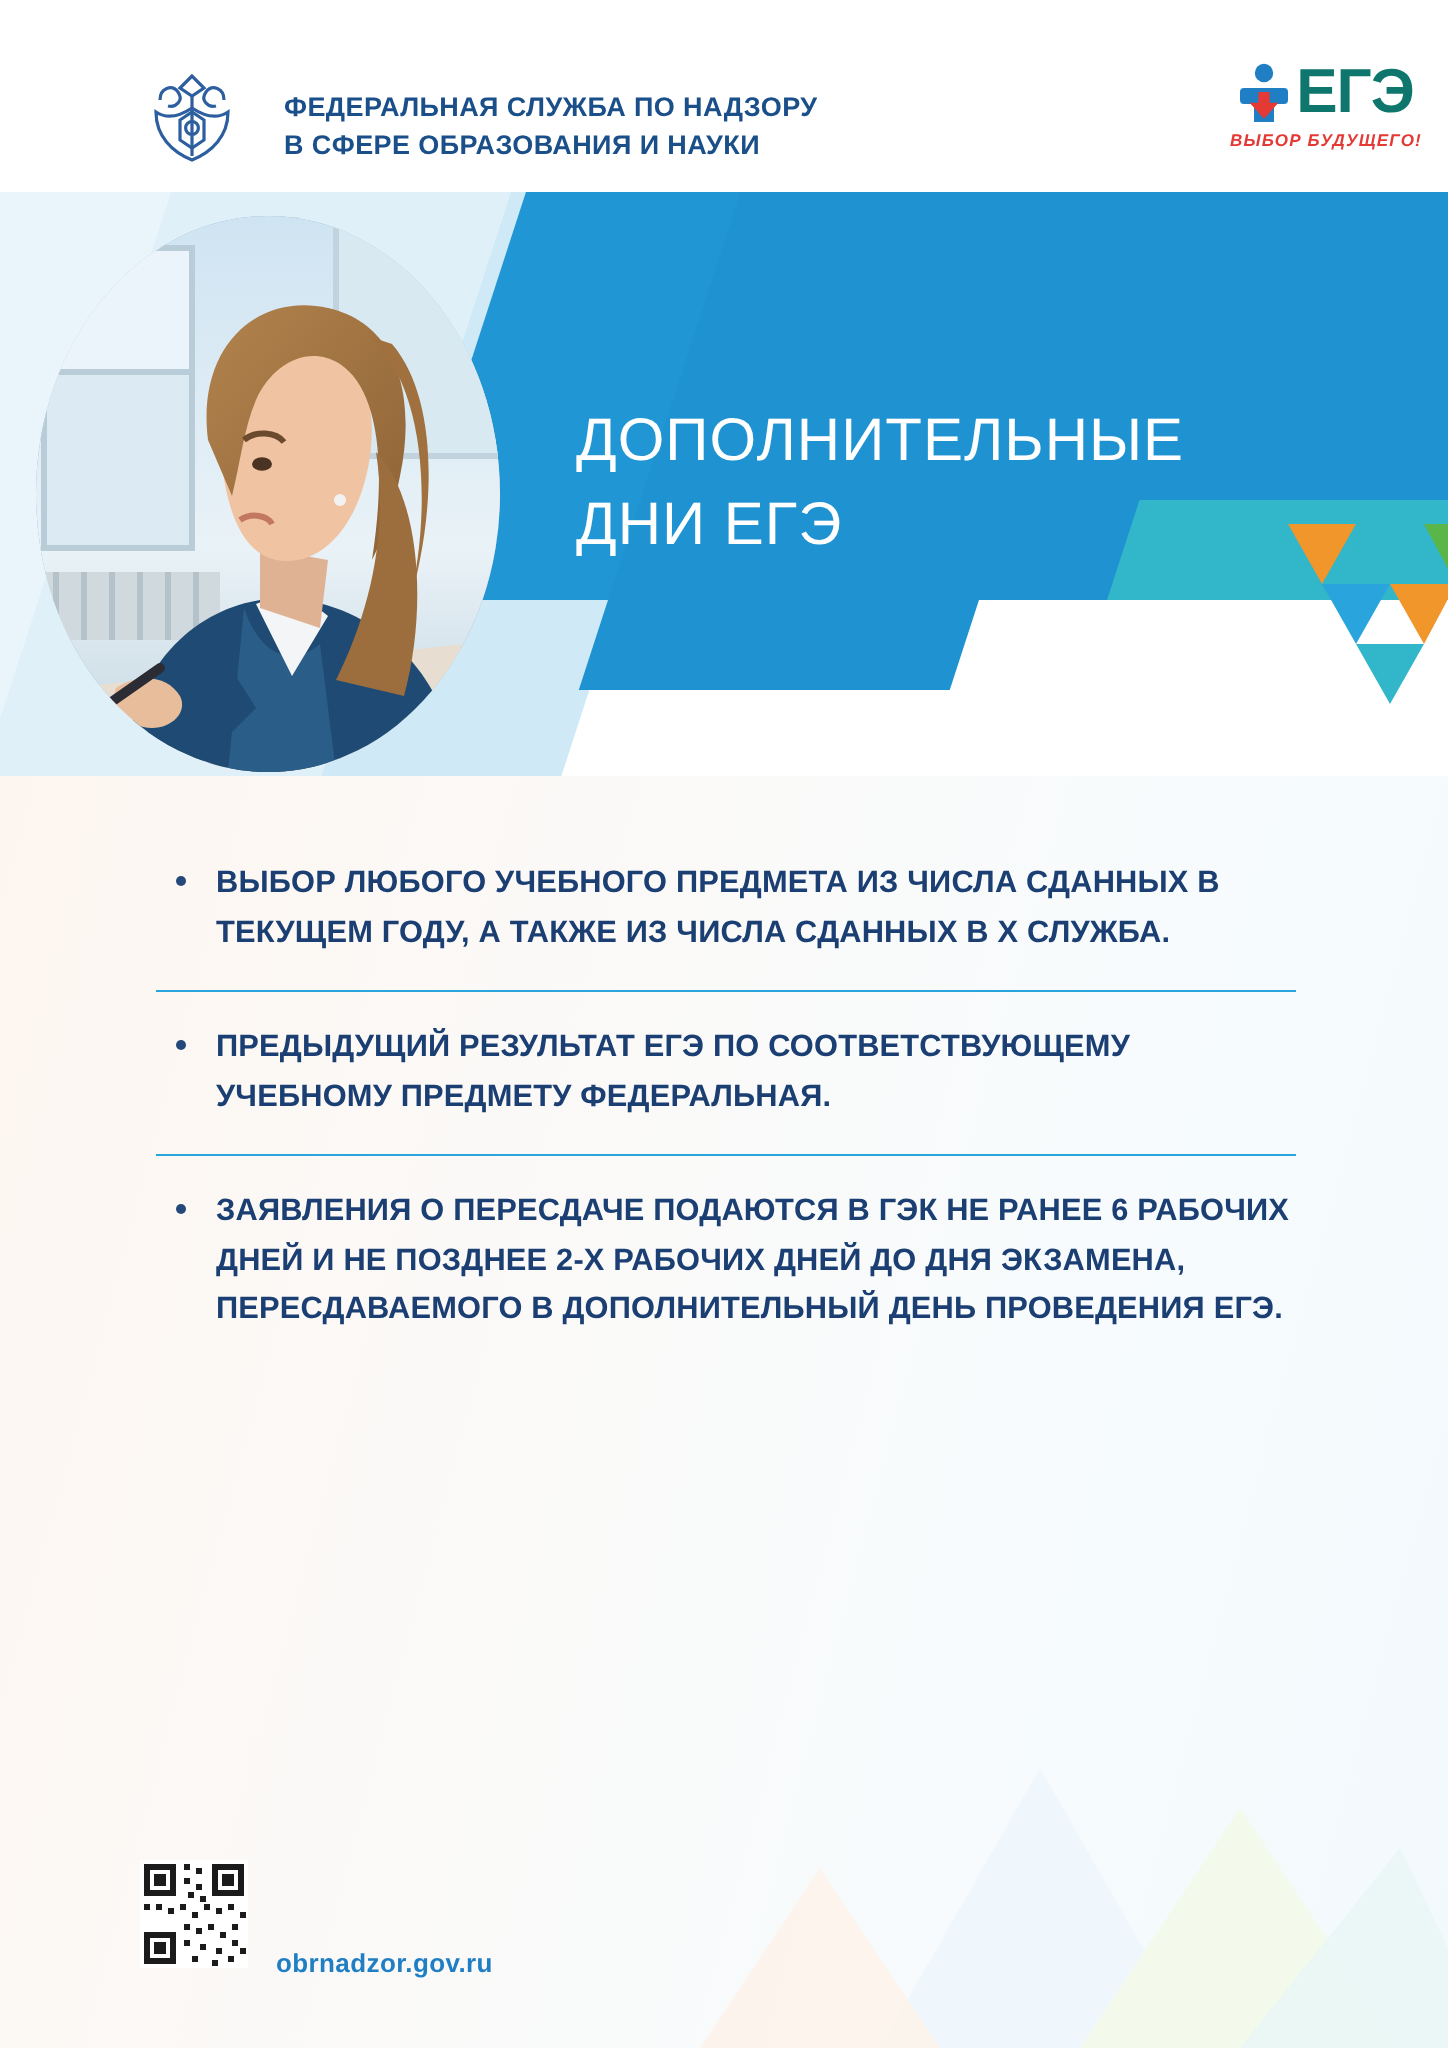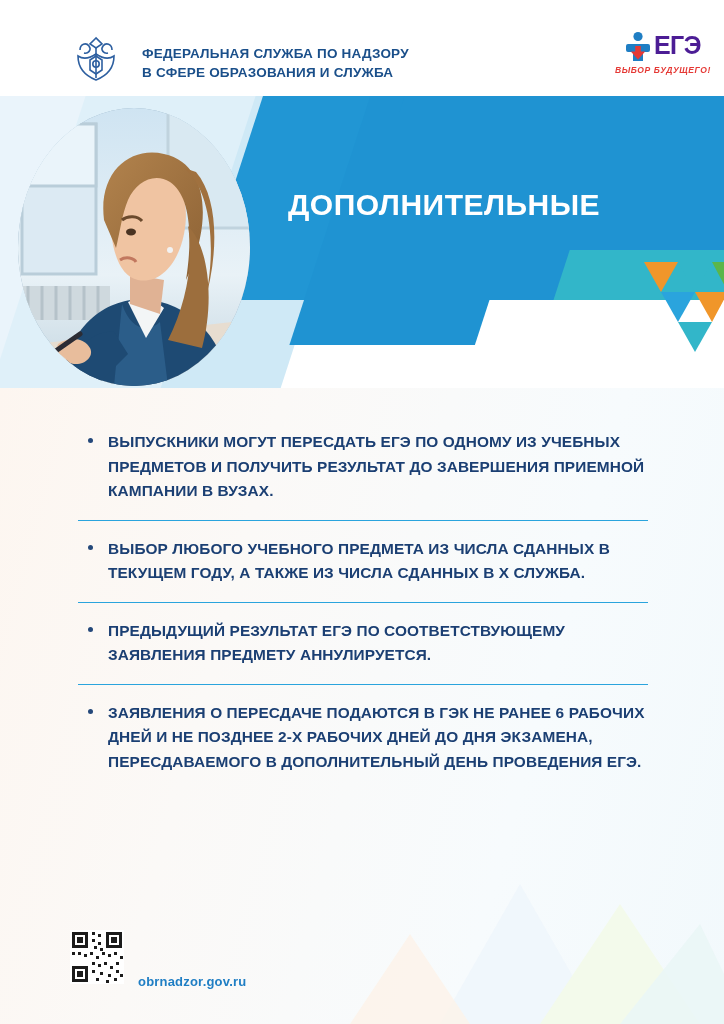--- a/index.html
+++ b/index.html
@@ -136,22 +136,22 @@
     display: flex;
     align-items: center;
     justify-content: center;
     gap: 3px;
   }
   .ege-mark {
     width: 26px; height: 30px;
     position: relative;
   }
   .ege-word {
-    color: #4c1d95;
-    font-size: 25px;
+    color: #0f766e;
+    font-size: 31px;
     font-weight: bold;
     letter-spacing: -0.5px;
     line-height: 31px;
   }
   .ege-sub {
     margin-top: 4px;
     color: #e53935;
     font-size: 8.5px;
     font-weight: bold;
     letter-spacing: 0.6px;
@@ -165,25 +165,25 @@
     width: 232px; height: 278px;
     border-radius: 50%;
     overflow: hidden;
     background: #8aa7bd;
   }
   .photo svg { display: block; }
 
   
   .title {
     position: absolute;
-    left: 288px; top: 184px;
+    left: 288px; top: 200px;
     width: 370px;
     color: #ffffff;
     font-size: 30px;
-    font-weight: bold;
+    font-weight: normal;
     line-height: 42px;
     letter-spacing: 0.5px;
   }
 
   
   .tri-deco {
     position: absolute;
     right: 28px; top: 262px;
     width: 100px; height: 100px;
   }
@@ -272,21 +272,21 @@
         <path d="M44 16 C44 10, 38 8, 35 12 C32 16, 36 20, 40 19"></path>
         <path d="M10 22 C10 34, 18 42, 28 46 C38 42, 46 34, 46 22 C40 26, 34 24, 28 20 C22 24, 16 26, 10 22 Z"></path>
         <path d="M22 26 L28 22 L34 26 L34 36 L28 40 L22 36 Z"></path>
         <circle cx="28" cy="30" r="3.2"></circle>
       </g>
     </svg>
   </div>
 
   <div class="header-text">
     <div>ФЕДЕРАЛЬНАЯ СЛУЖБА ПО НАДЗОРУ</div>
-    <div>В СФЕРЕ ОБРАЗОВАНИЯ И СЛУЖБА</div>
+    <div>В СФЕРЕ ОБРАЗОВАНИЯ И НАУКИ</div>
   </div>
 
   <div class="ege-logo">
     <div class="ege-main">
       <span class="ege-mark">
         <svg width="26" height="32" viewBox="0 0 26 32">
           <circle cx="13" cy="5.5" r="4.6" fill="#1f7ec4"></circle>
           <path d="M3 13 h20 a2 2 0 0 1 2 2 v4 a2 2 0 0 1 -2 2 h-5 v9 h-10 v-9 h-5 a2 2 0 0 1 -2 -2 v-4 a2 2 0 0 1 2 -2 z" fill="#1f7ec4"></path>
           <path d="M10.2 15 h5.6 v5.4 h4.4 l-7.2 8 l-7.2 -8 h4.4 z" fill="#e53935"></path>
         </svg>
@@ -351,20 +351,21 @@
       <ellipse cx="113" cy="124" rx="5" ry="3.4" fill="#4a3322"></ellipse>
 
       <path d="M102 152 C108 148, 116 150, 118 154" stroke="#c2785f" stroke-width="3" fill="none"></path>
 
       <circle cx="152" cy="142" r="3" fill="#f2f2f2"></circle>
     </svg>
   </div>
 
   <div class="title">
     <div>ДОПОЛНИТЕЛЬНЫЕ</div>
+    <div>ДНИ ЕГЭ</div>
   </div>
 
   <div class="tri-deco">
     <svg width="100" height="100" viewBox="0 0 100 100">
       <polygon points="0,0 34,0 17,30" fill="#f0962a"></polygon>
       <polygon points="34,0 68,0 51,30" fill="#32b6c9"></polygon>
       <polygon points="68,0 100,0 84,30" fill="#5bb64a"></polygon>
       <polygon points="17,30 51,30 34,60" fill="#2aa4dd"></polygon>
       <polygon points="51,30 84,30 68,60" fill="#f0962a"></polygon>
       <polygon points="34,60 68,60 51,90" fill="#32b6c9"></polygon>
@@ -378,29 +379,25 @@
       <polygon points="440,170 520,30 600,170" fill="#eef6fb" opacity="0.85"></polygon>
       <polygon points="540,170 620,50 700,170" fill="#f3f9e9" opacity="0.9"></polygon>
       <polygon points="620,170 700,70 724,120 724,170" fill="#eaf6f6" opacity="0.9"></polygon>
       <polygon points="350,170 410,80 470,170" fill="#fdf3e8" opacity="0.8"></polygon>
     </svg>
   </div>
 
   <div class="list">
     <div class="item">
       <span class="bullet"></span>
-      <div class="txt">ВЫПУСКНИКИ МОГУТ ПЕРЕСДАТЬ ЕГЭ ПО ОДНОМУ ИЗ УЧЕБНЫХ ПРЕДМЕТОВ И ПОЛУЧИТЬ РЕЗУЛЬТАТ ДО ЗАВЕРШЕНИЯ ПРИЕМНОЙ КАМПАНИИ В ВУЗАХ.</div>
-    </div>
-    <div class="item">
-      <span class="bullet"></span>
       <div class="txt">ВЫБОР ЛЮБОГО УЧЕБНОГО ПРЕДМЕТА ИЗ ЧИСЛА СДАННЫХ В ТЕКУЩЕМ ГОДУ, А ТАКЖЕ ИЗ ЧИСЛА СДАННЫХ В X СЛУЖБА.</div>
     </div>
     <div class="item">
       <span class="bullet"></span>
-      <div class="txt">ПРЕДЫДУЩИЙ РЕЗУЛЬТАТ ЕГЭ ПО СООТВЕТСТВУЮЩЕМУ ЗАЯВЛЕНИЯ ПРЕДМЕТУ АННУЛИРУЕТСЯ.</div>
+      <div class="txt">ПРЕДЫДУЩИЙ РЕЗУЛЬТАТ ЕГЭ ПО СООТВЕТСТВУЮЩЕМУ УЧЕБНОМУ ПРЕДМЕТУ ФЕДЕРАЛЬНАЯ.</div>
     </div>
     <div class="item">
       <span class="bullet"></span>
       <div class="txt">ЗАЯВЛЕНИЯ О ПЕРЕСДАЧЕ ПОДАЮТСЯ В ГЭК НЕ РАНЕЕ 6 РАБОЧИХ ДНЕЙ И НЕ ПОЗДНЕЕ 2-Х РАБОЧИХ ДНЕЙ ДО ДНЯ ЭКЗАМЕНА, ПЕРЕСДАВАЕМОГО В ДОПОЛНИТЕЛЬНЫЙ ДЕНЬ ПРОВЕДЕНИЯ ЕГЭ.</div>
     </div>
   </div>
 
   <div class="qr">
     <svg width="54" height="54" viewBox="0 0 54 54">
       <rect width="54" height="54" fill="#ffffff"></rect>

